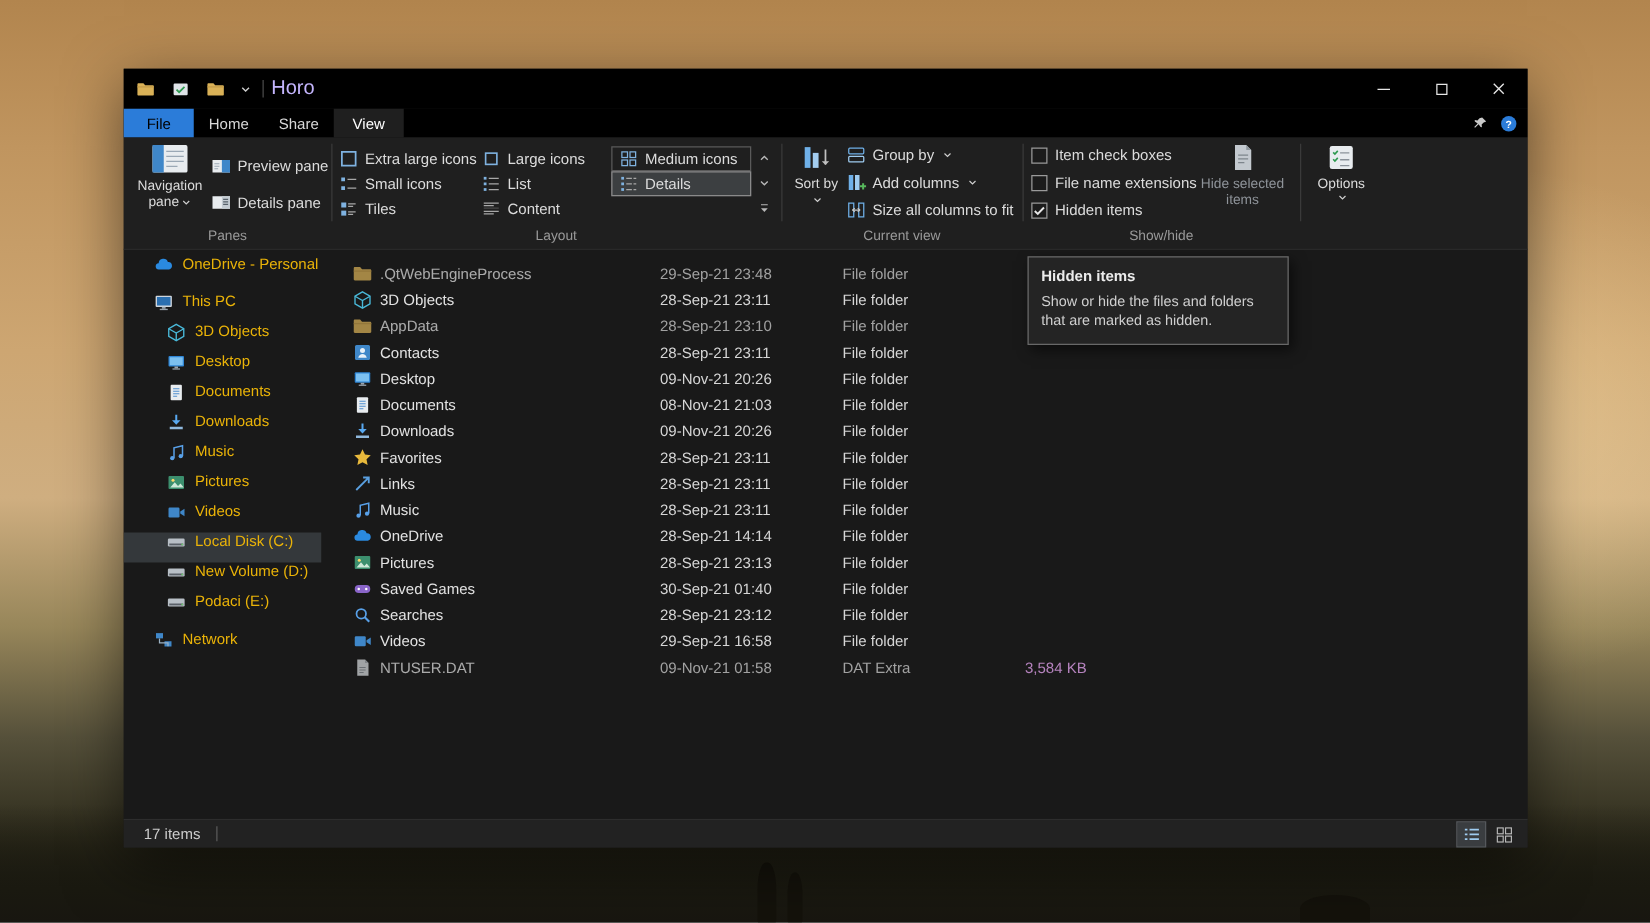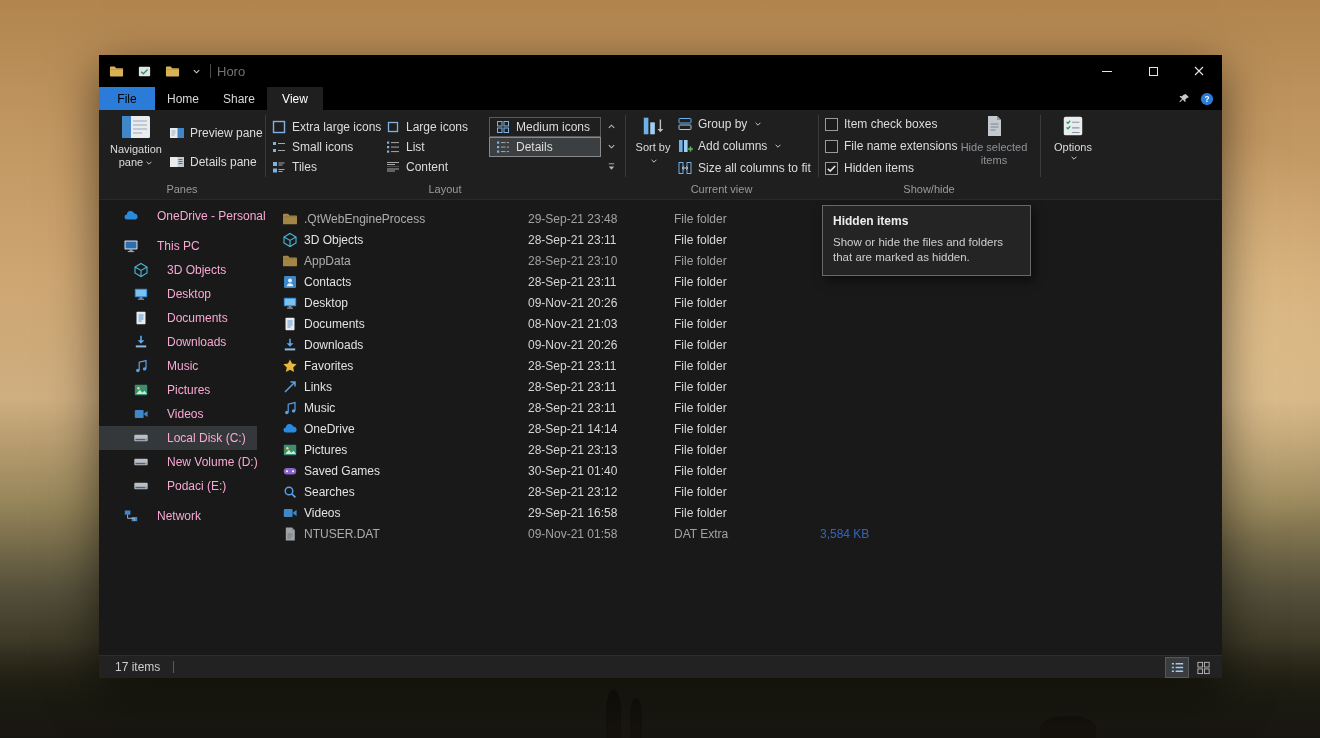--- a/index.html
+++ b/index.html
@@ -20,21 +20,21 @@
 
 
 .window{position:absolute;left:99px;top:55px;width:1123px;height:623px;background:#1c1c1c;
  box-shadow:0 14px 46px rgba(0,0,0,.55);display:flex;flex-direction:column}
 
 
 .titlebar{height:32px;background:#000;display:flex;align-items:center;padding-left:9px;flex:none}
 .qicon{width:17px;height:15px;margin-right:11px}
 .qchev{width:9px;height:9px;margin-right:7px}
 .tsep{width:1px;height:14px;background:#4a4a4a;margin:0 6px 0 2px}
-.title{font-size:13px;color:#737373}
+.title{font-size:16px;color:#c4b5fd}
 .win-controls{margin-left:auto;display:flex;height:32px}
 .win-btn{width:46px;height:32px;display:flex;align-items:center;justify-content:center}
 .min-glyph{width:10px;height:1px;background:#e6e6e6;display:block}
 .max-glyph{width:9px;height:9px;border:1px solid #e6e6e6;display:block}
 .close-glyph{width:10px;height:10px}
 
 
 .tabrow{height:23px;background:#000;display:flex;align-items:flex-end;flex:none}
 .tab{width:56px;height:23px;display:flex;align-items:center;justify-content:center;font-size:12px;color:#d8d8d8}
 .tab.file{background:#2b7cd9;color:#000000}
@@ -61,34 +61,34 @@
 .garr{position:absolute;left:505px;width:14px;height:18px;display:flex;align-items:center;justify-content:center}
 .garr span{width:9px;height:9px;display:block}
 .checkrow{position:absolute;height:18px;display:flex;align-items:center;gap:6px;white-space:nowrap}
 .cb{width:13px;height:13px;border:1px solid #9a9a9a;background:#1b1b1b;display:flex;align-items:center;justify-content:center}
 .cb span{width:11px;height:11px;display:block}
 .muted{color:#8f949a}
 
 
 .main{position:relative;flex:1;background:#191919;overflow:hidden}
 .sidebar{position:absolute;left:0;top:0;bottom:0;width:158px;padding-top:4px}
-.side-item{height:24px;display:flex;align-items:center;gap:18px;padding-left:24px;color:#f9a8d4;white-space:nowrap}
+.side-item{height:24px;display:flex;gap:7px;padding-left:24px;color:#eab308;white-space:nowrap}
 .side-item.lv1{padding-left:34px}
 .side-item.gap{margin-top:6px}
 .side-item.selected{background:#34383b}
 .sicon{width:16px;height:16px;flex:none}
 
 .files{position:absolute;left:158px;top:0;right:0;bottom:0;padding-top:8px}
 .frow{height:21px;display:flex;align-items:center;padding-left:25px;color:#e2e2e2;white-space:nowrap}
 .frow.dim{opacity:.72}
 .ficon{width:16px;height:16px;flex:none;margin-right:6px}
 .fname{width:224px;overflow:hidden}
 .fdate{width:146px;color:#d6d6d6}
 .ftype{width:146px;color:#d6d6d6}
-.fsize{color:#3b82f6}
+.fsize{color:#f0abfc}
 
 
 .tooltip{position:absolute;left:723px;top:5px;width:209px;background:#242424;border:1px solid #686868;
  padding:8px 10px 10px 10px;z-index:5;box-shadow:3px 4px 10px rgba(0,0,0,.55)}
 .tt-title{font-weight:bold;font-size:12px;color:#ececec;margin-bottom:7px}
 .tt-body{font-size:11.5px;line-height:15px;color:#cfcfcf}
 
 
 .statusbar{height:23px;background:#222;border-top:1px solid #2d2d2d;display:flex;align-items:center;padding:0 8px;color:#cccccc;flex:none}
 .sb-count{margin-left:8px}

